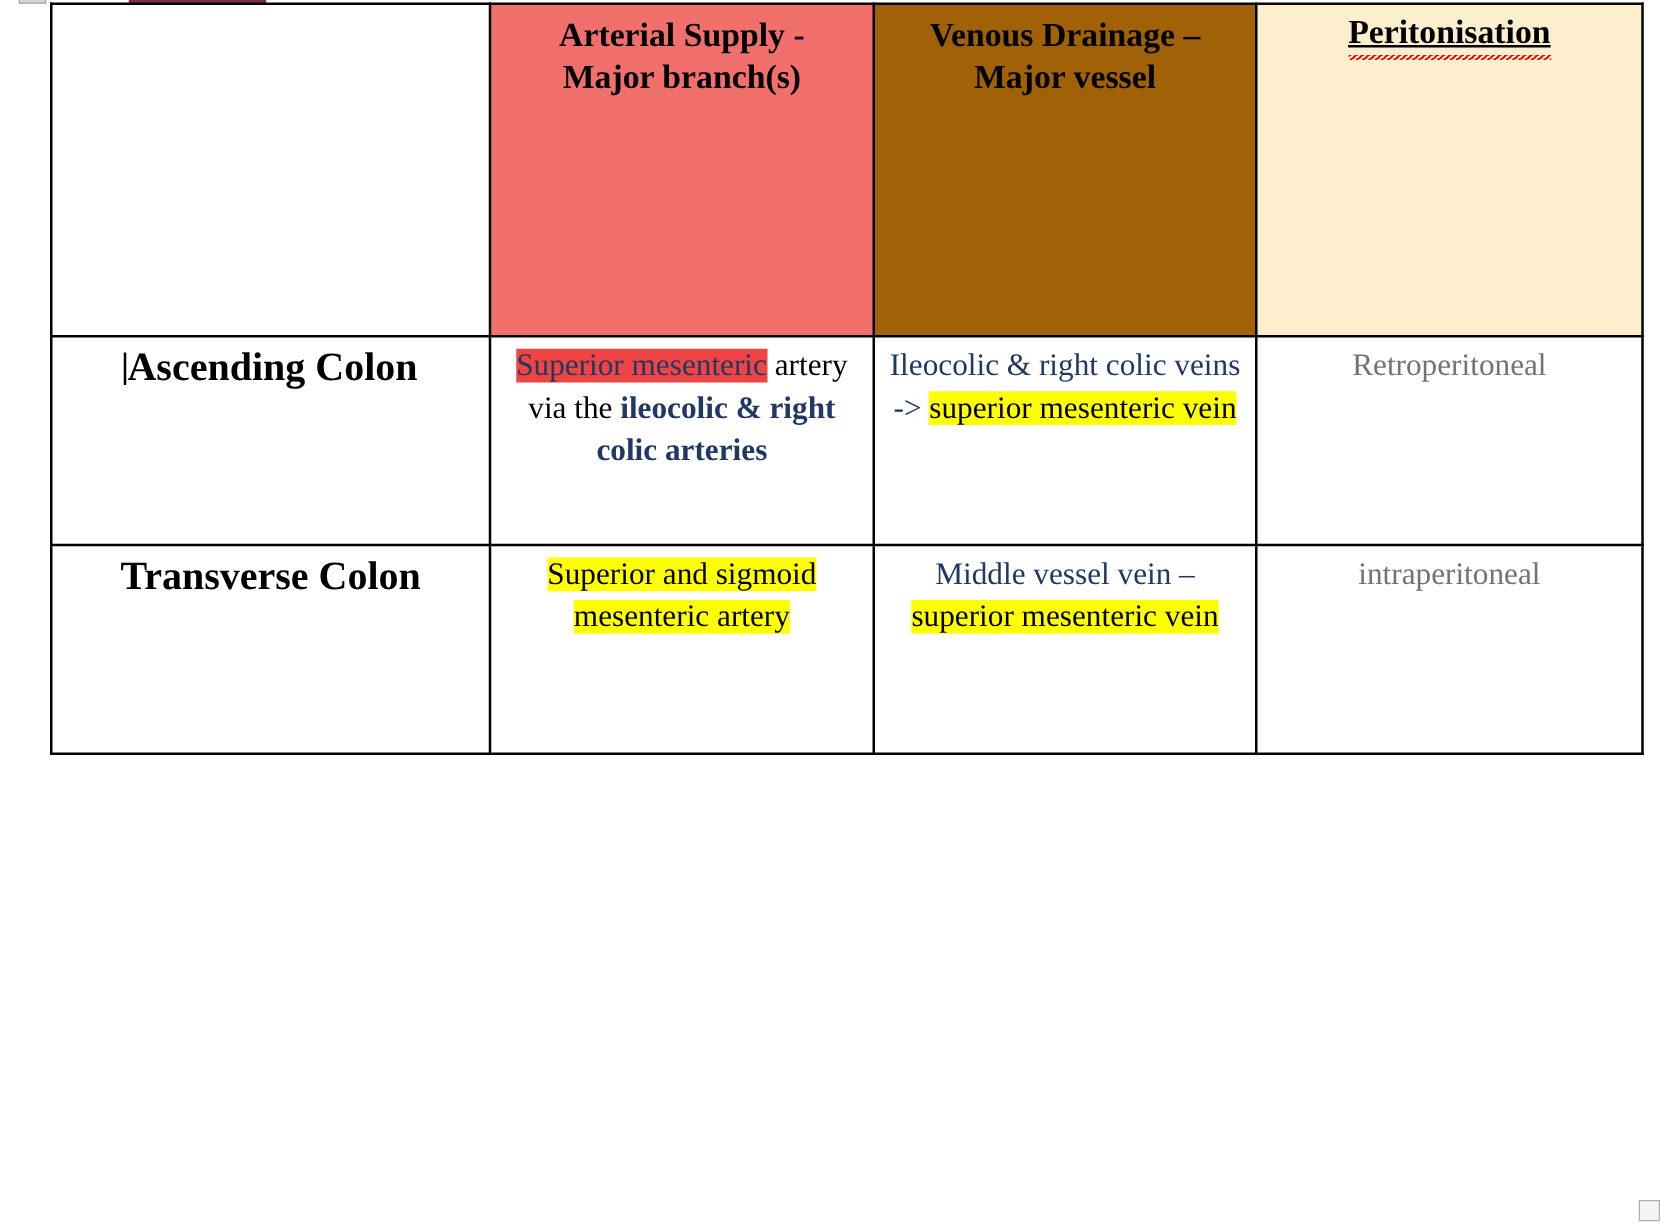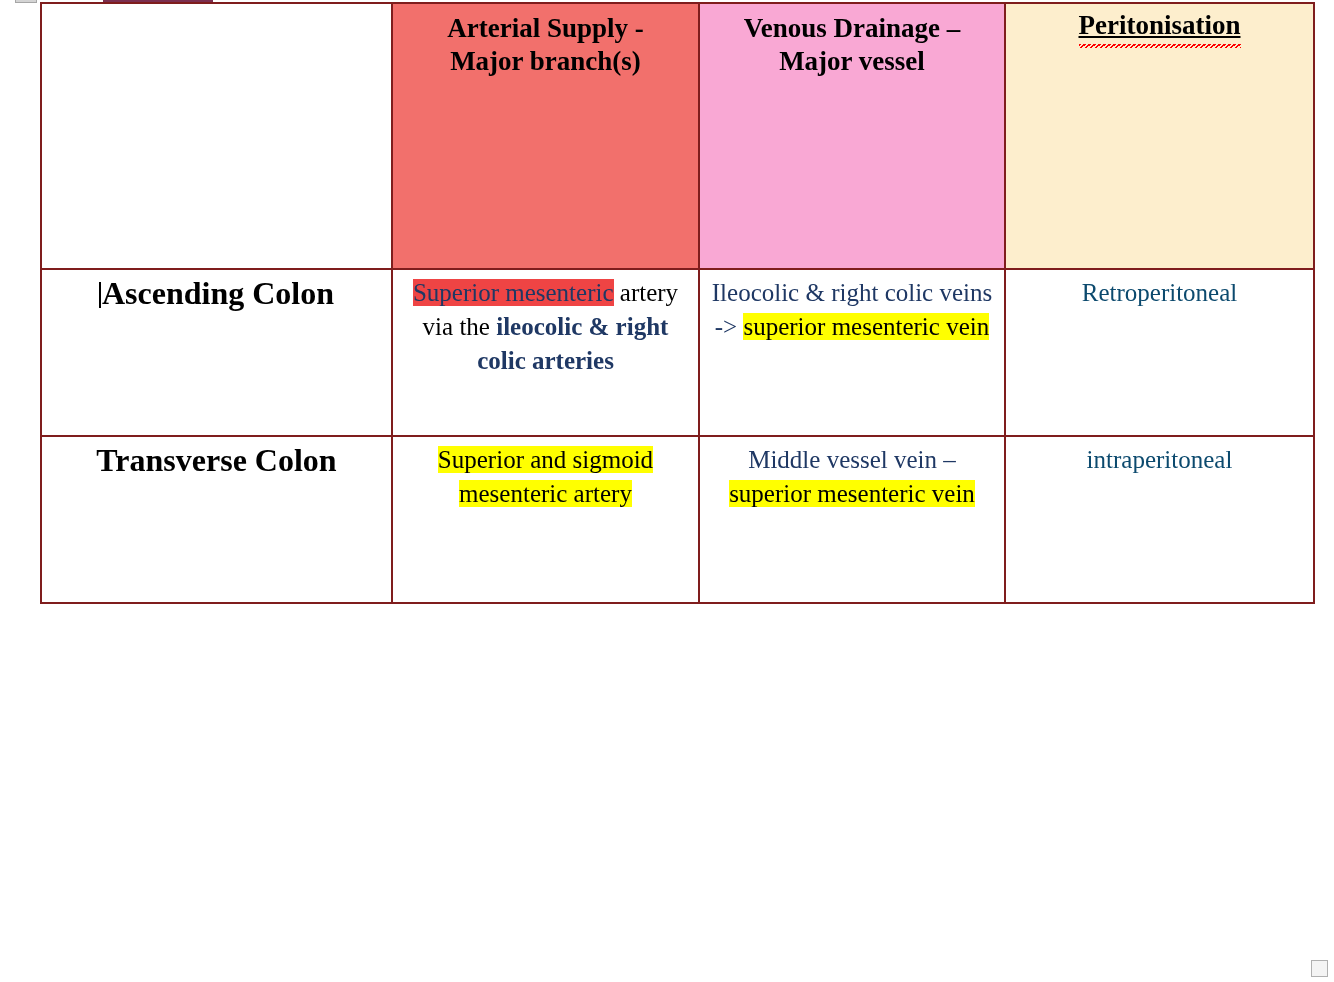--- a/index.html
+++ b/index.html
@@ -56,21 +56,21 @@
   
   .tbl {
     position: absolute;
     left: 40px;
     top: 2px;
     width: 1273px;
     border-collapse: collapse;
     table-layout: fixed;
   }
   .tbl td {
-    border: 2px solid #7f1d1d;
+    border: 2px solid #000000;
     vertical-align: top;
     padding: 4px 6px 0 6px;
     text-align: center;
     font-size: 25px;
     line-height: 34px;
     color: #1f3864;
     box-sizing: border-box;
   }
 
   
@@ -83,21 +83,21 @@
   tr.header-row td { height: 266px; vertical-align: top; }
   td.h-blank { background: #ffffff; }
   td.h-art {
     background: #f2706c;
     color: #000000;
     font-weight: bold;
     vertical-align: top;
     padding-top: 8px;
   }
   td.h-ven {
-    background: #f9a8d4;
+    background: #a16207;
     color: #000000;
     font-weight: bold;
     vertical-align: top;
     padding-top: 8px;
   }
   td.h-per {
     background: #fdeecd;
     color: #000000;
     font-weight: bold;
     vertical-align: middle;
@@ -129,21 +129,21 @@
   tr.body-row td { height: 167px; }
   tr.row-sigmoid td { height: 176px; }
 
   td.organ {
     color: #000000;
     font-weight: bold;
     font-size: 32px;
     padding-top: 6px;
   }
   td.perit {
-    color: #0c4a6e;
+    color: #737373;
     font-size: 25px;
     padding-top: 6px;
   }
   td.vessel { padding-top: 6px; }
 
   
   .caret {
     display: inline-block;
     width: 2px;
     height: 26px;

